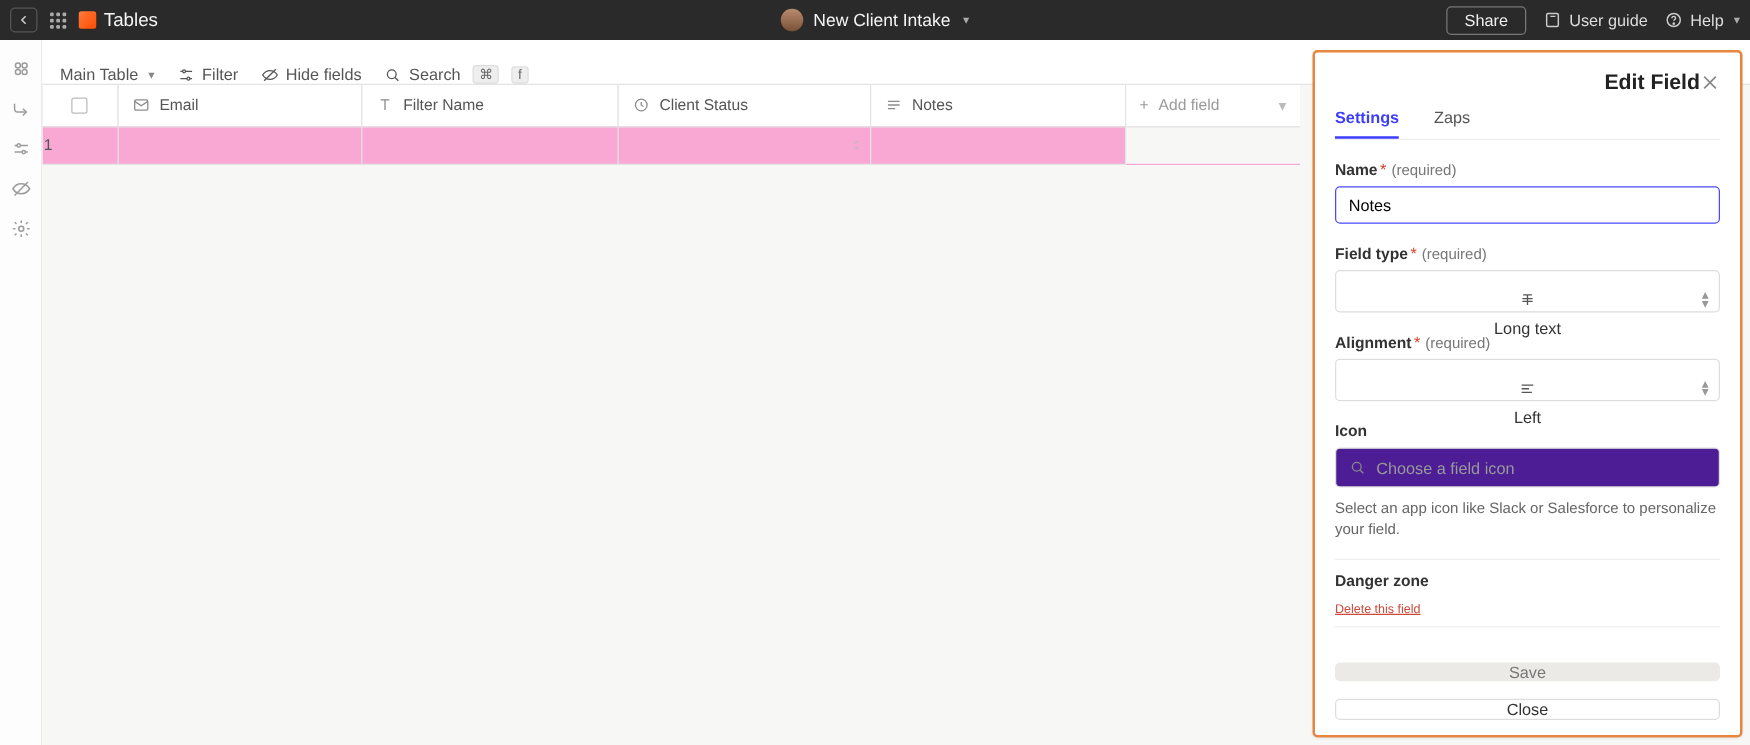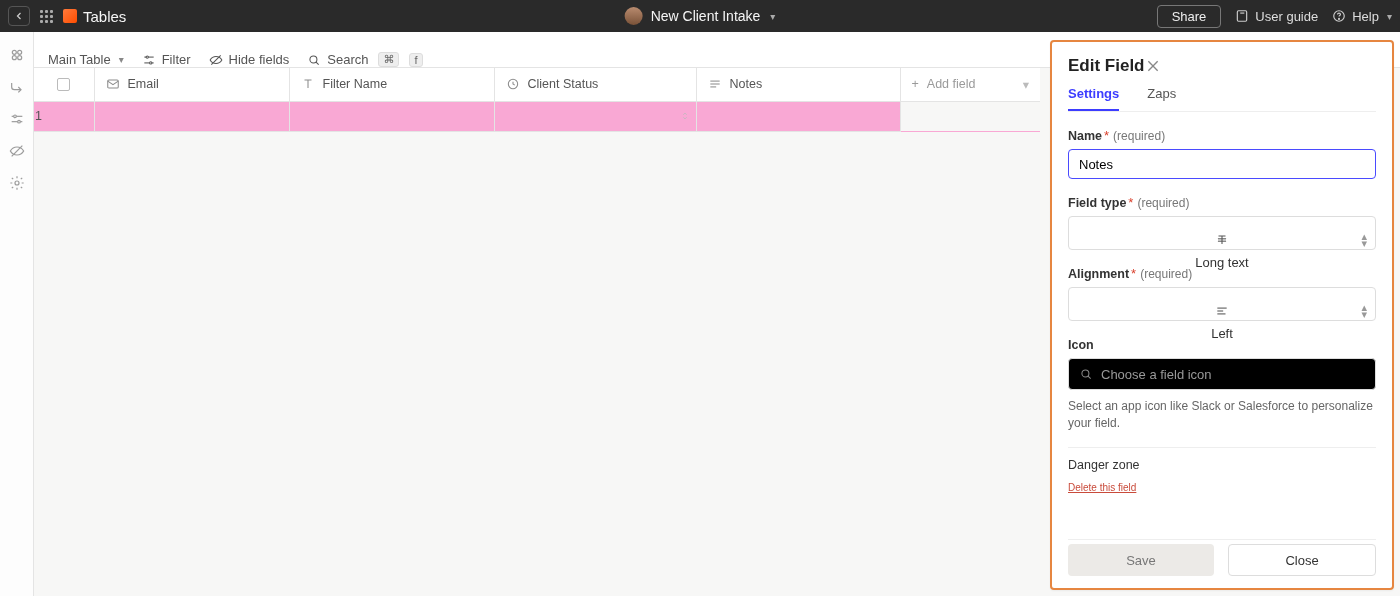--- a/index.html
+++ b/index.html
@@ -66,40 +66,40 @@
   .col-add   { width:140px; color:#9a9a9a;}
   .col-add .col-h-inner { justify-content:flex-start; gap:8px; color:#9a9a9a;}
   .hdr-chk { width:13px; height:13px; border:1.2px solid #bbb; border-radius:2px; margin:0 auto;}
   .cell-status { position:relative;}
   .statwrap { position:absolute; right:6px; top:50%; transform:translateY(-50%); color:#bbb;}
   .add-plus { color:#9a9a9a;}
   .add-chev { color:#bbb; margin-left:auto;}
 
   
   .panel { position:absolute; top:40px; right:6px; bottom:6px; width:344px; background:#fff; border:2px solid var(--panel-border); border-radius:4px; padding:14px 16px 12px; display:flex; flex-direction:column; box-shadow:0 1px 2px rgba(0,0,0,0.05);}
-  .panel-head { display:flex; align-items:center; justify-content:flex-start;}
+  .panel-head { display:flex; align-items:center; justify-content:flex-end;}
   .panel-title { font-size:17px; font-weight:600; color:#222;}
   .panel-close { color:#888; font-size:18px; line-height:1; cursor:pointer;}
   .tabs { display:flex; gap:28px; border-bottom:1px solid #eee; margin-top:10px;}
   .tab { padding:0 0 8px; font-size:13px; color:#555; }
   .tab.active { color:#3d3dff; border-bottom:2px solid #3d3dff; font-weight:600;}
   .field { margin-top:16px;}
   .field-label { font-size:12.5px; font-weight:600; color:#333;}
   .req-star { color:#d93f2b; margin-left:2px;}
   .req-word { font-weight:400; color:#777; margin-left:4px; font-size:12px;}
   .field-input { width:100%; height:30px; border:1.5px solid #4a4aff; border-radius:4px; padding:0 10px; font-size:13px; margin-top:6px; outline:none;}
   .select-like { width:100%; height:32px; border:1px solid #ddd; border-radius:4px; padding:16px 10px; font-size:13px; margin-top:6px; display:flex; align-items:center; gap:8px; background:#fff; position:relative;flex-direction:column;}
   .select-like .updn { position:absolute; right:8px; color:#999; font-size:11px; display:flex; flex-direction:column; line-height:7px;}
   .select-like .sicon { color:#666;}
-  .search-like { width:100%; height:32px; border:1px solid #ddd; border-radius:4px; padding:0 10px; font-size:13px; margin-top:6px; display:flex; align-items:center; gap:8px; color:#999; background:#000000;}
+  .search-like { width:100%; height:32px; border:1px solid #ddd; border-radius:4px; padding:0 10px; font-size:13px; margin-top:6px; display:flex; align-items:center; gap:8px; color:#999; background:#4c1d95;}
   .helper { font-size:12px; color:#666; margin-top:8px; line-height:1.45;}
   hr.sep { border:none; border-top:1px solid #eee; margin:14px 0 10px;}
-  .danger-title { font-size:12.5px; font-weight:400; color:#333;}
+  .danger-title { font-size:12.5px; font-weight:700; color:#333;}
   .danger-link { color:var(--danger); text-decoration:underline; font-size:10px; display:inline-block; margin-top:10px;}
-  .panel-actions { display:flex; gap:14px; margin-top:auto; padding-top:4px; border-top:1px solid #eee;}
+  .panel-actions { display:flex; gap:14px; margin-top:auto; padding-top:28px; border-top:1px solid #eee;flex-direction:column;}
   .btn { flex:1; height:32px; border-radius:4px; font-size:13px; display:flex; align-items:center; justify-content:center;}
   .btn.save { background:#eceae7; color:#777;}
   .btn.close { background:#fff; border:1px solid #ddd; color:#333;}
 
   svg { display:block;}
 </style>
 </head>
 <body>
 
 <div class="app">

